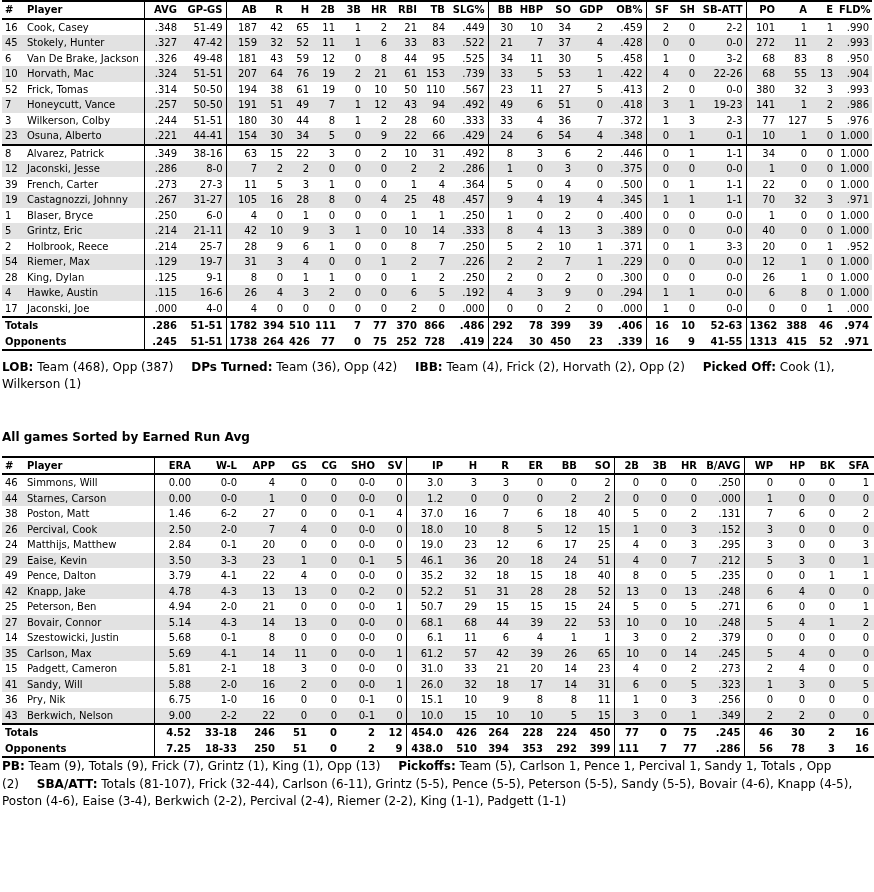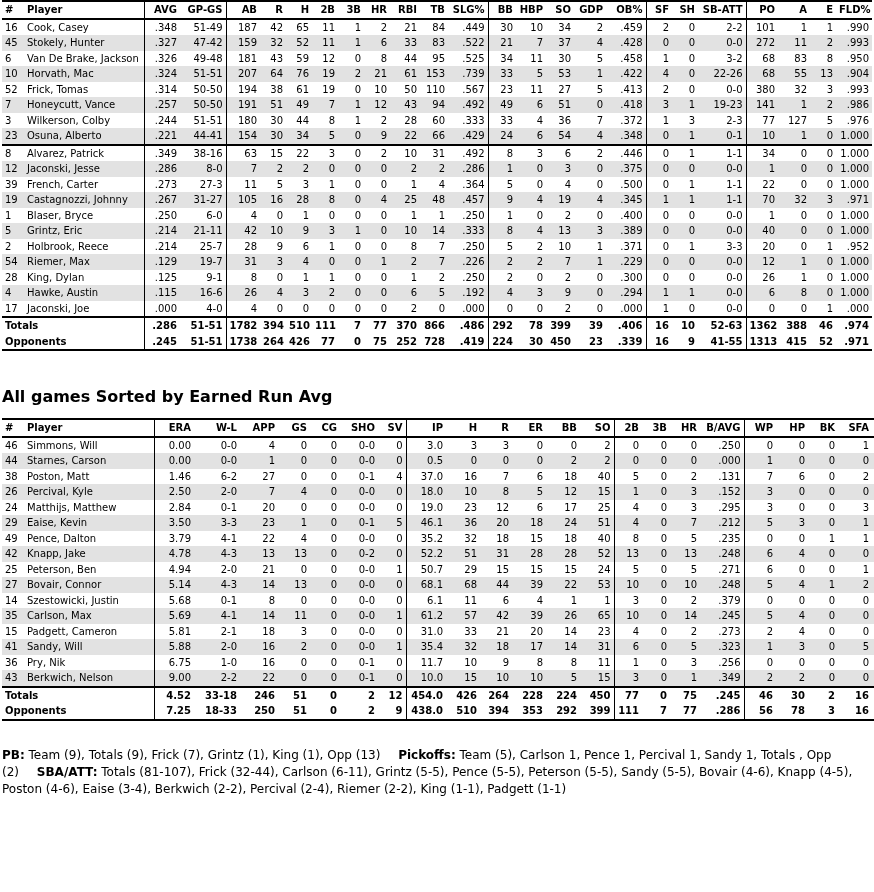--- a/index.html
+++ b/index.html
@@ -16,22 +16,22 @@
   table.stats tbody tr:nth-child(even) { background:var(--stripe,#e2e2e2); }
   table.stats tbody tr.sep td { border-bottom:2px solid #000; }
   table.stats tfoot td { font-weight:bold; }
   table.stats tfoot tr:first-child td { border-top:2px solid #000; }
   table.stats .grp { border-left:1px solid #000; }
 
   .notes { font-size:12px; line-height:1.45; margin:8px 0 0 1px; width:862px; }
   .notes .seg { margin-right:14px; }
   .notes b { font-weight:bold; }
 
-  .section-title { font-size:16px; font-weight:bold; margin:36px 0 12px 1px; }
-  .foot-notes { margin-top:26px; }
+  .section-title { font-size:12px; font-weight:bold; margin:36px 0 12px 1px; }
+  .foot-notes { margin-top:0; }
 </style>
 </head>
 <body>
 
 <div class="page">
 
   <table class="stats">
     <colgroup>
       <col style="width:22px">
         <col style="width:120px">
@@ -652,20 +652,21 @@
           <td>9</td>
           <td>41-55</td>
           <td class="grp">1313</td>
           <td>415</td>
           <td>52</td>
           <td>.971</td>
         </tr>
       </tfoot>
     </table>
 
+  <div class="notes"><span class="seg"><b>LOB:</b> Team (468), Opp (387)</span> <span class="seg"><b>DPs Turned:</b> Team (36), Opp (42)</span> <span class="seg"><b>IBB:</b> Team (4), Frick (2), Horvath (2), Opp (2)</span> <span class="seg"><b>Picked Off:</b> Cook (1), Wilkerson (1)</span> </div>
 
   <div class="section-title">All games Sorted by Earned Run Avg</div>
 
   <table class="stats">
     <colgroup>
       <col style="width:22px">
         <col style="width:130px">
         <col style="width:40px">
         <col style="width:46px">
       <col style="width:38px">
@@ -747,21 +748,21 @@
         <tr>
           <td class="left">44</td>
           <td class="left">Starnes, Carson</td>
           <td class="grp">0.00</td>
           <td>0-0</td>
           <td>1</td>
           <td>0</td>
           <td>0</td>
           <td>0-0</td>
           <td>0</td>
-          <td class="grp">0.5</td>
+          <td class="grp">1.2</td>
           <td>0</td>
           <td>0</td>
           <td>0</td>
           <td>2</td>
           <td>2</td>
           <td class="grp">0</td>
           <td>0</td>
           <td>0</td>
           <td>.000</td>
           <td class="grp">1</td>
@@ -791,21 +792,21 @@
           <td>2</td>
           <td>.131</td>
           <td class="grp">7</td>
           <td>6</td>
           <td>0</td>
           <td>2</td>
           <td>1</td>
         </tr>
         <tr>
           <td class="left">26</td>
-          <td class="left">Percival, Kyle</td>
+          <td class="left">Percival, Cook</td>
           <td class="grp">2.50</td>
           <td>2-0</td>
           <td>7</td>
           <td>4</td>
           <td>0</td>
           <td>0-0</td>
           <td>0</td>
           <td class="grp">18.0</td>
           <td>10</td>
           <td>8</td>
@@ -1059,21 +1060,21 @@
         <tr>
           <td class="left">41</td>
           <td class="left">Sandy, Will</td>
           <td class="grp">5.88</td>
           <td>2-0</td>
           <td>16</td>
           <td>2</td>
           <td>0</td>
           <td>0-0</td>
           <td>1</td>
-          <td class="grp">35.4</td>
+          <td class="grp">26.0</td>
           <td>32</td>
           <td>18</td>
           <td>17</td>
           <td>14</td>
           <td>31</td>
           <td class="grp">6</td>
           <td>0</td>
           <td>5</td>
           <td>.323</td>
           <td class="grp">1</td>
@@ -1085,21 +1086,21 @@
         <tr>
           <td class="left">36</td>
           <td class="left">Pry, Nik</td>
           <td class="grp">6.75</td>
           <td>1-0</td>
           <td>16</td>
           <td>0</td>
           <td>0</td>
           <td>0-1</td>
           <td>0</td>
-          <td class="grp">11.7</td>
+          <td class="grp">15.1</td>
           <td>10</td>
           <td>9</td>
           <td>8</td>
           <td>8</td>
           <td>11</td>
           <td class="grp">1</td>
           <td>0</td>
           <td>3</td>
           <td>.256</td>
           <td class="grp">0</td>

